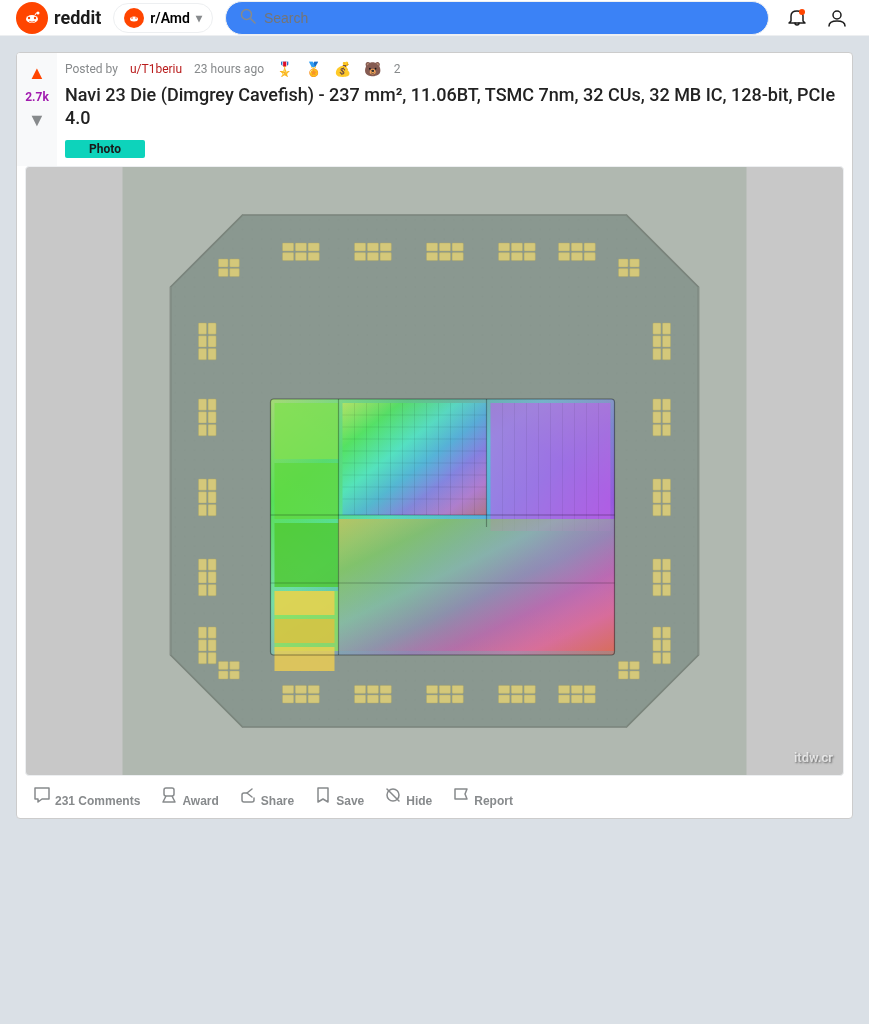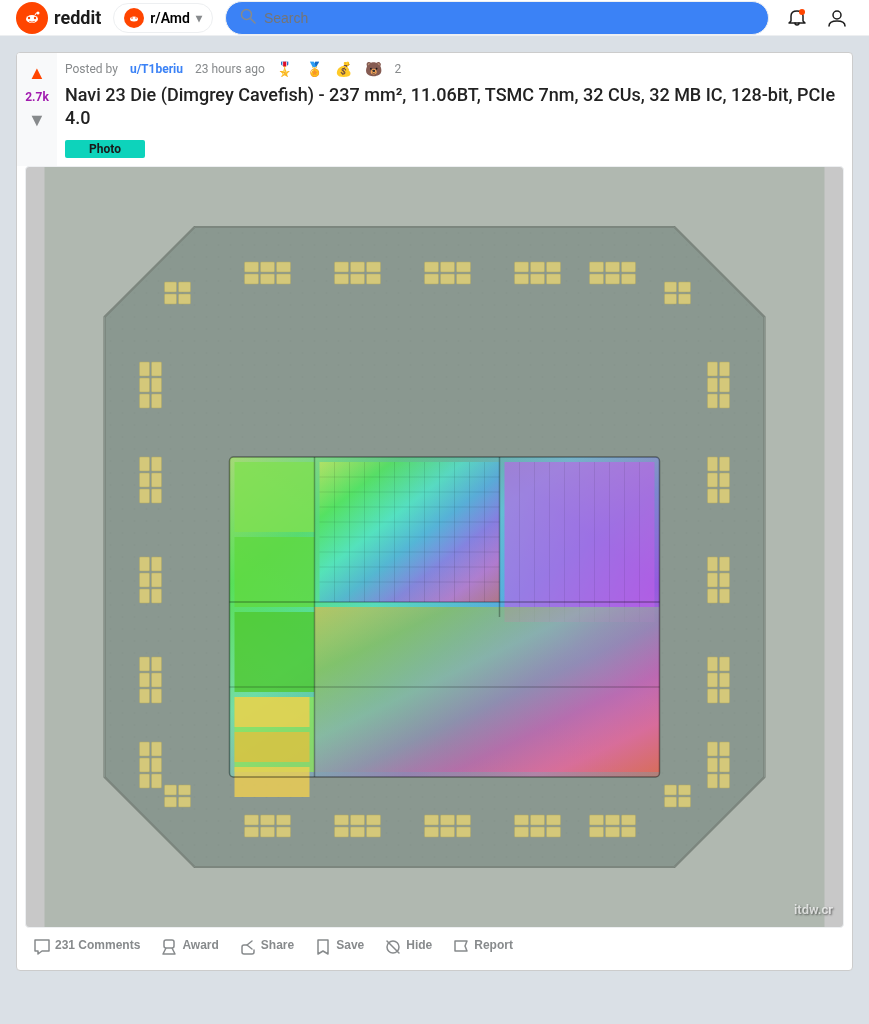--- a/index.html
+++ b/index.html
@@ -188,22 +188,22 @@
       flex-wrap: wrap;
       gap: 12px;
     }
 
     .post-meta a {
       color: #878a8c;
       text-decoration: none;
     }
 
     .post-meta .username {
-      color: #3b82f6;
-      font-weight: 700;
+      color: #b91c1c;
+      font-weight: 400;
     }
 
     .flair-emoji {
       font-size: 14px;
     }
 
     .post-title {
       font-size: 18px;
       font-weight: 500;
       color: #222;
@@ -227,21 +227,21 @@
       margin: 0 8px 0 8px;
       border: 1px solid #edeff1;
       border-radius: 4px;
       overflow: hidden;
       background: #c8c8c8;
       position: relative;
     }
 
     .chip-image {
       width: 100%;
-      height: 760px;
+      height: 608px;
       display: block;
       position: relative;
       overflow: hidden;
     }
 
     
     .chip-svg-container {
       width: 100%;
       height: 100%;
     }
@@ -250,21 +250,21 @@
     .action-bar {
       display: flex;
       align-items: center;
       padding: 4px 8px;
       gap: 4px;
       flex-wrap: wrap;
     }
 
     .action-btn {
       display: flex;
-      align-items: flex-start;
+      align-items: flex-end;
       gap: 4px;
       padding: 6px 8px;
       border-radius: 2px;
       cursor: pointer;
       font-size: 12px;
       font-weight: 700;
       color: #878a8c;
       background: none;
       border: none;
       white-space: nowrap;

